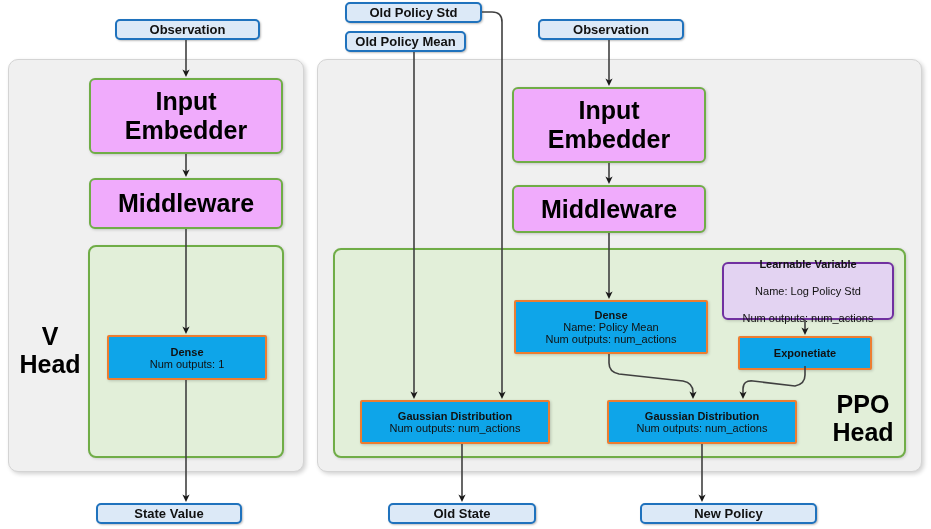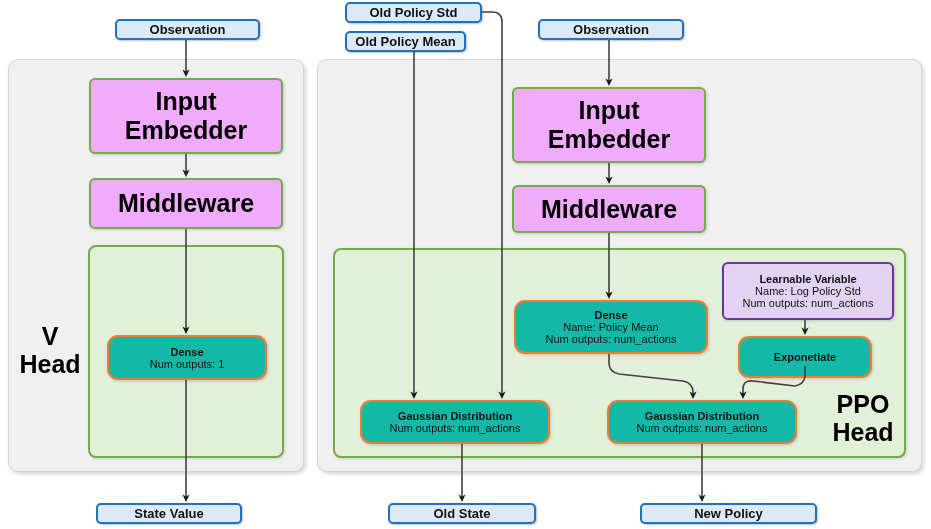--- a/index.html
+++ b/index.html
@@ -26,21 +26,21 @@
             border:2px solid #70ad47;border-radius:8px;
             box-shadow:1px 1px 3px rgba(0,0,0,.14);}
 
   
   .green{background:#f0abfc;border:2px solid #70ad47;border-radius:6px;
          color:#000000;font-weight:bold;
          box-shadow:1px 1px 3px rgba(0,0,0,.18);}
   .green.big{font-size:25px;}
 
   
-  .orange{background:#14b8a6;border:2px solid #ed7d31;border-radius:11px;
+  .orange{background:#0ea5e9;border:2px solid #ed7d31;border-radius:2px;
           color:#111111;font-size:11px;
           box-shadow:1px 1px 3px rgba(0,0,0,.18);text-align:center;}
   .orange .ttl{font-weight:bold;}
   .orange .sub{font-weight:normal;}
 
   
   .purple{background:#e3d3f2;border:2px solid #7030a0;border-radius:6px;
           color:#111111;font-size:11px;
           box-shadow:1px 1px 3px rgba(0,0,0,.18);}
   .purple .ttl{font-weight:bold;}
@@ -96,27 +96,27 @@
   <div class="node green big" style="left:512px;top:87px;width:194px;height:76px;">Input Embedder</div>
 
   <div class="node green big" style="left:512px;top:185px;width:194px;height:48px;">Middleware</div>
 
   <div class="node orange" style="left:514px;top:300px;width:194px;height:54px;">
     <div class="ttl">Dense</div>
     <div class="sub">Name: Policy Mean</div>
     <div class="sub">Num outputs: num_actions</div>
   </div>
 
-  <div class="node purple" style="left:722px;top:262px;width:172px;height:58px;">
+  <div class="node purple" style="left:722px;top:262px;width:172px;height:58px;gap:15px;">
     <div class="ttl">Learnable Variable</div>
     <div class="sub">Name: Log Policy Std</div>
     <div class="sub">Num outputs: num_actions</div>
   </div>
 
-  <div class="node orange" style="left:738px;top:336px;width:134px;height:42px;">
+  <div class="node orange" style="left:738px;top:336px;width:134px;height:34px;">
     <div class="ttl">Exponetiate</div>
   </div>
 
   <div class="node orange" style="left:360px;top:400px;width:190px;height:44px;">
     <div class="ttl">Gaussian Distribution</div>
     <div class="sub">Num outputs: num_actions</div>
   </div>
 
   <div class="node orange" style="left:607px;top:400px;width:190px;height:44px;">
     <div class="ttl">Gaussian Distribution</div>

